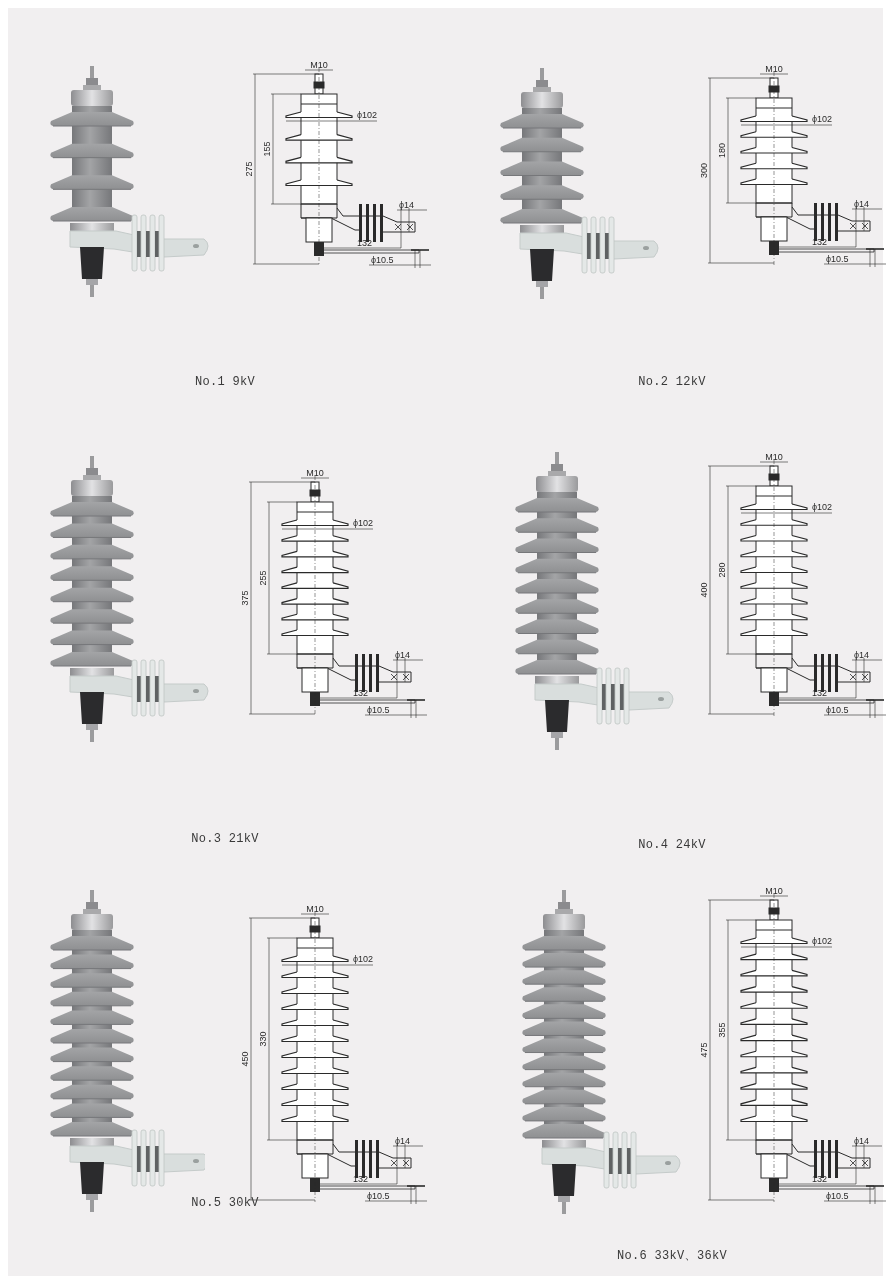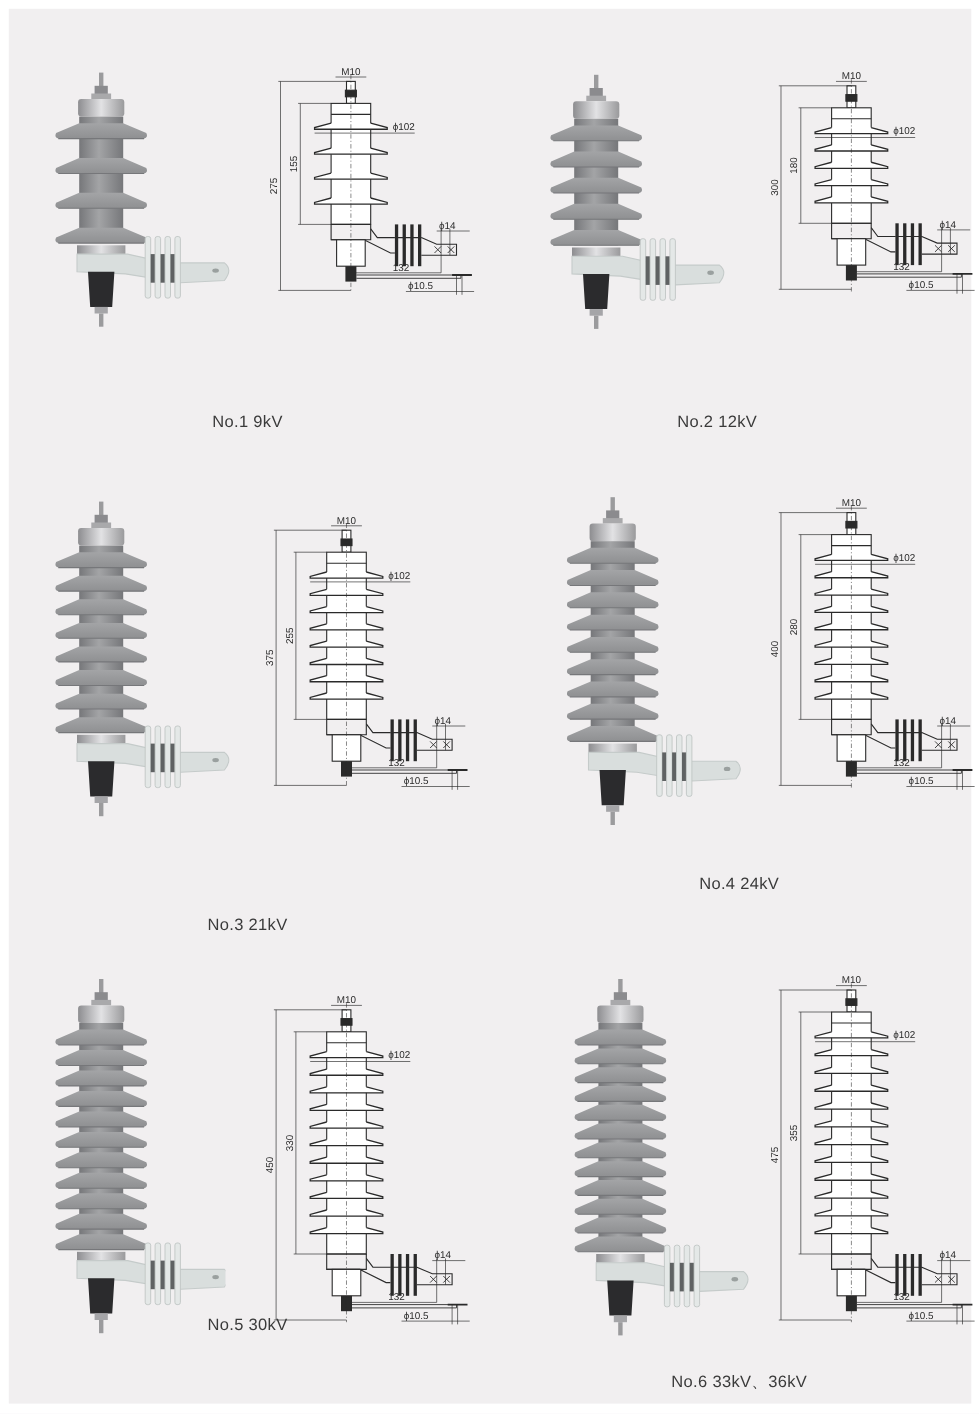--- a/index.html
+++ b/index.html
@@ -1,21 +1,21 @@
 <!DOCTYPE html>
 <html><head>
 <meta charset="utf-8">
 <style>
   html, body { margin: 0; padding: 0; background: #ffffff; }
   body { width: 890px; height: 1285px; position: relative; overflow: hidden;
          font-family: "Liberation Sans", sans-serif; }
   .panel { position: absolute; left: 8px; top: 8px; width: 875px; height: 1268px; background: #f1eff0; }
   .item { position: absolute; }
   .photo, .drawing { position: absolute; }
-  .label { position: absolute; font-size: 15px; color: #3a3a3a; letter-spacing: 0.3px; white-space: nowrap; transform: translateX(-50%); }
+  .label { position: absolute; font-size: 12px; color: #3a3a3a; letter-spacing: 0.3px; white-space: nowrap; transform: translateX(-50%); font-family: Liberation Mono, monospace; }
   svg text { font-family: "Liberation Sans", sans-serif; }
 </style>
 </head>
 <body>
 
 <div class="panel"></div>
 
 <div id="items">
     <div class="item">
     <div class="photo" style="left: 40px; top: 60px;"><svg xmlns="http://www.w3.org/2000/svg" width="180" height="245" viewBox="0 0 180 245">
@@ -201,21 +201,21 @@
           <line x1="76" y1="8" x2="76" y2="201" stroke-width="0.5" stroke-dasharray="4 2 1 2"></line>
           <line x1="12" y1="14" x2="12" y2="199" stroke-width="0.6"></line>
           <line x1="10" y1="14" x2="76" y2="14" stroke-width="0.6"></line>
           <line x1="10" y1="199" x2="76" y2="199" stroke-width="0.6"></line>
           <text x="0" y="0" font-size="9" fill="#2a2a2a" stroke="none" text-anchor="middle" transform="translate(9,106.5) rotate(-90)">300</text>
           <line x1="30" y1="34" x2="30" y2="139" stroke-width="0.6"></line>
           <line x1="28" y1="34" x2="58" y2="34" stroke-width="0.6"></line>
           <line x1="28" y1="139" x2="58" y2="139" stroke-width="0.6"></line>
           <text x="0" y="0" font-size="9" fill="#2a2a2a" stroke="none" text-anchor="middle" transform="translate(27,86.5) rotate(-90)">180</text>
         </svg></div>
-    <div class="label" style="left: 652px; top: 375px;">No.2  12kV</div>
+    <div class="label" style="left: 672px; top: 375px;">No.2  12kV</div>
   </div>
     <div class="item">
     <div class="photo" style="left: 40px; top: 450px;"><svg xmlns="http://www.w3.org/2000/svg" width="180" height="300" viewBox="0 0 180 300">
           <defs>
     <linearGradient id="g-core-8" x1="0" x2="1">
               <stop offset="0" stop-color="#76777a"></stop>
               <stop offset="0.45" stop-color="#a3a4a6"></stop>
               <stop offset="1" stop-color="#76777a"></stop>
             </linearGradient>
     <linearGradient id="g-cap-8" x1="0" x2="1">
@@ -418,21 +418,21 @@
           <line x1="76" y1="8" x2="76" y2="264" stroke-width="0.5" stroke-dasharray="4 2 1 2"></line>
           <line x1="12" y1="14" x2="12" y2="262" stroke-width="0.6"></line>
           <line x1="10" y1="14" x2="76" y2="14" stroke-width="0.6"></line>
           <line x1="10" y1="262" x2="76" y2="262" stroke-width="0.6"></line>
           <text x="0" y="0" font-size="9" fill="#2a2a2a" stroke="none" text-anchor="middle" transform="translate(9,138) rotate(-90)">400</text>
           <line x1="30" y1="34" x2="30" y2="202" stroke-width="0.6"></line>
           <line x1="28" y1="34" x2="58" y2="34" stroke-width="0.6"></line>
           <line x1="28" y1="202" x2="58" y2="202" stroke-width="0.6"></line>
           <text x="0" y="0" font-size="9" fill="#2a2a2a" stroke="none" text-anchor="middle" transform="translate(27,118) rotate(-90)">280</text>
         </svg></div>
-    <div class="label" style="left: 672px; top: 795px;">No.4  24kV</div>
+    <div class="label" style="left: 672px; top: 838px;">No.4  24kV</div>
   </div>
     <div class="item">
     <div class="photo" style="left: 40px; top: 884px;"><svg xmlns="http://www.w3.org/2000/svg" width="165" height="336" viewBox="0 0 165 336">
           <defs>
     <linearGradient id="g-core-11" x1="0" x2="1">
               <stop offset="0" stop-color="#76777a"></stop>
               <stop offset="0.45" stop-color="#a3a4a6"></stop>
               <stop offset="1" stop-color="#76777a"></stop>
             </linearGradient>
     <linearGradient id="g-cap-11" x1="0" x2="1">

